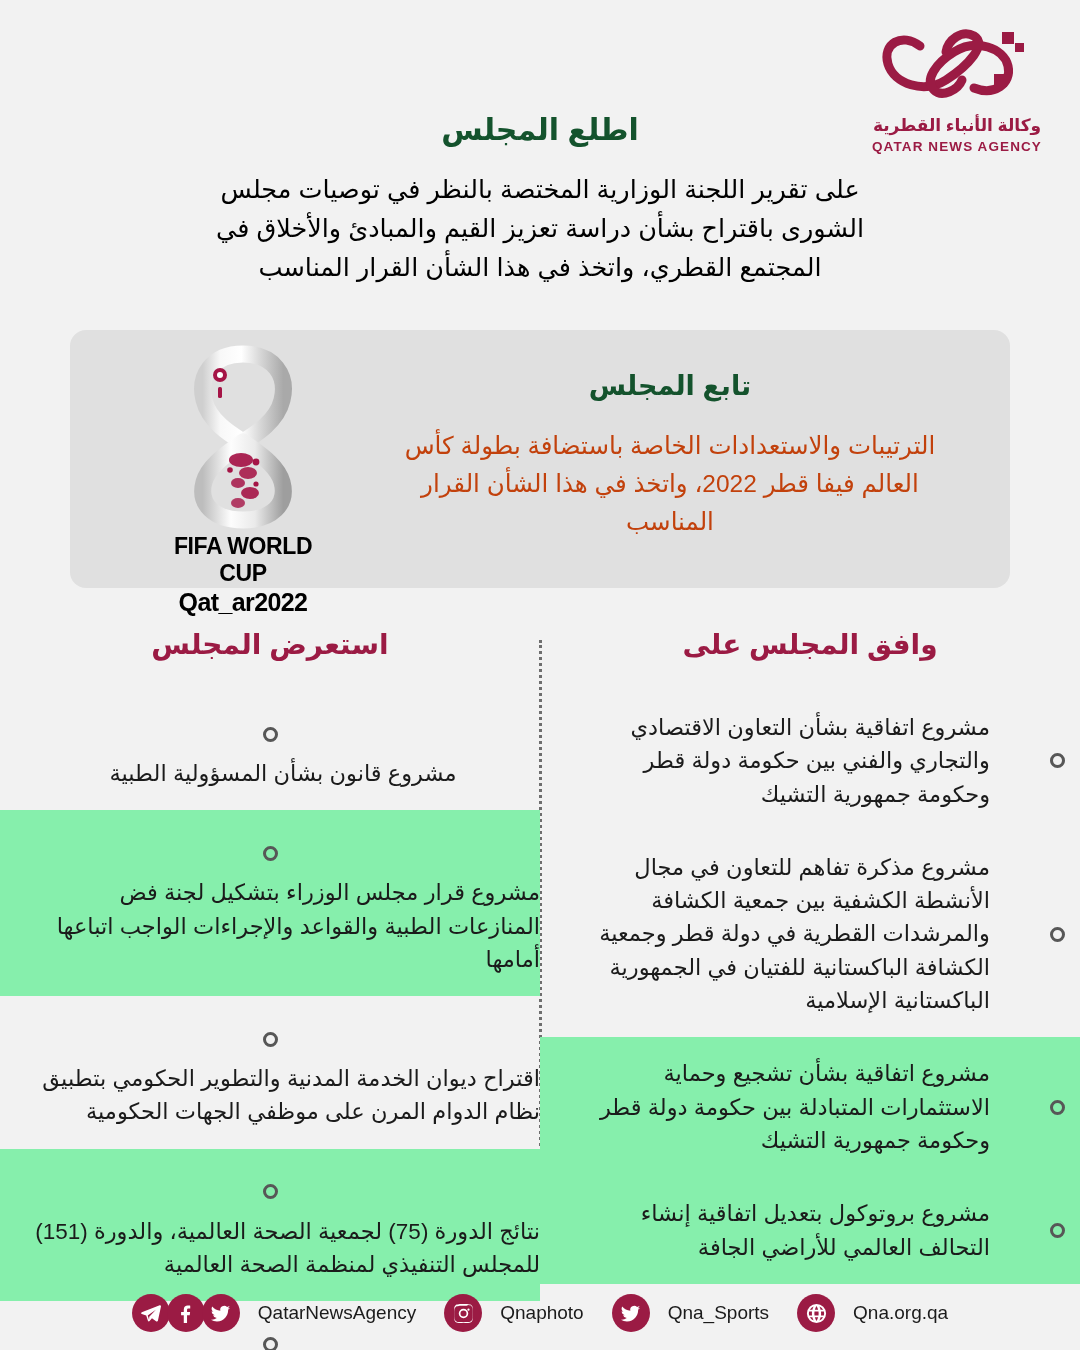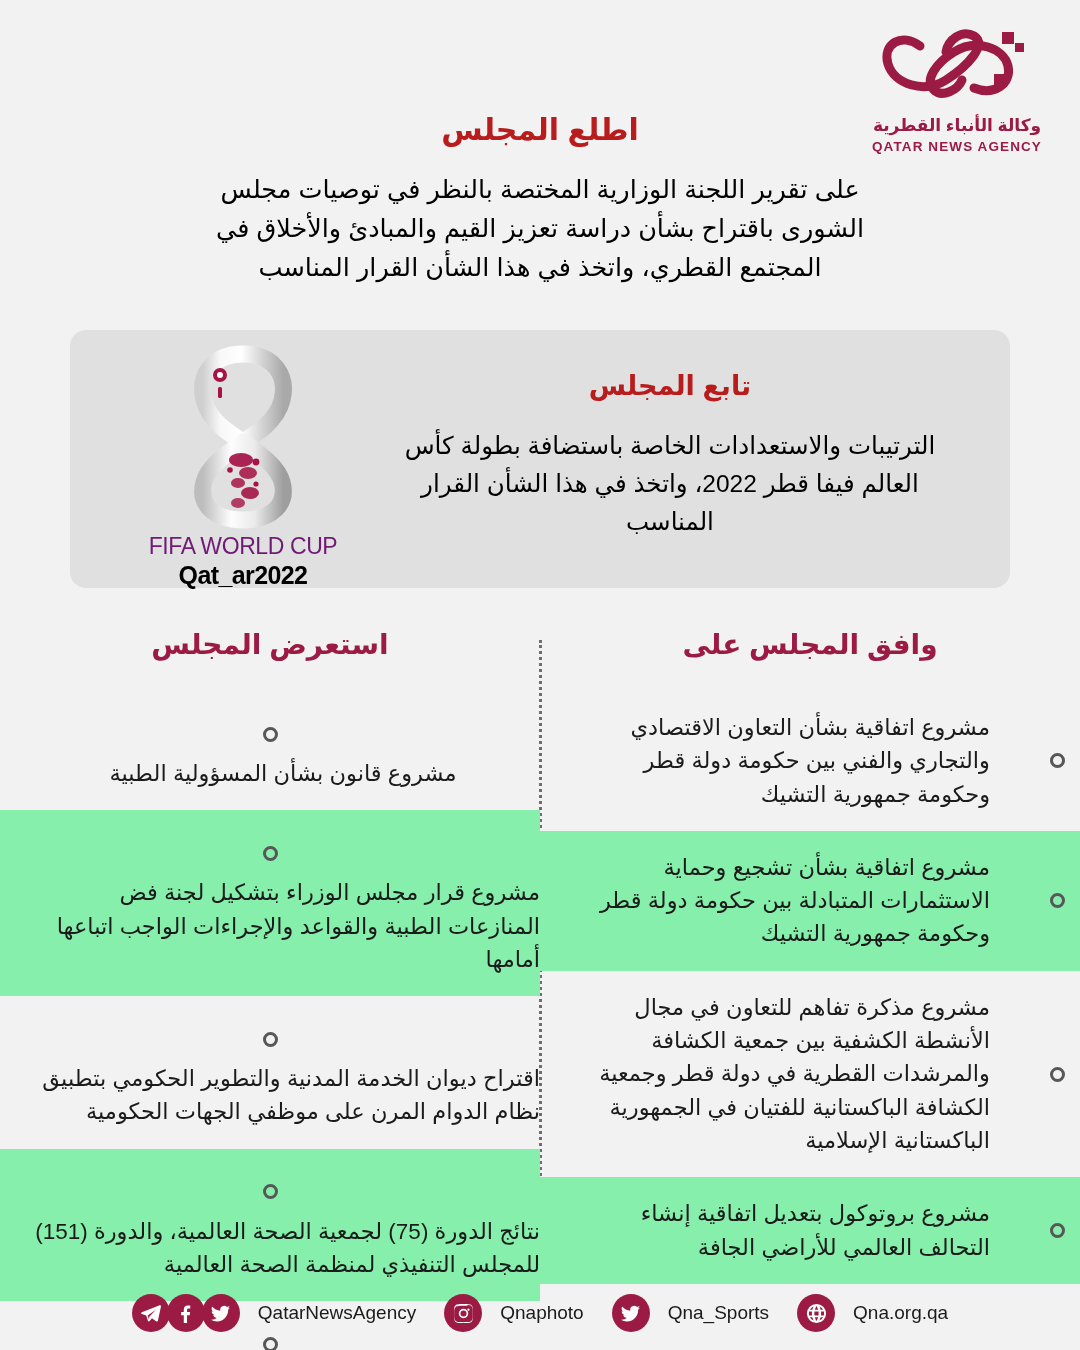--- a/index.html
+++ b/index.html
@@ -42,21 +42,21 @@
   
   .top-block {
     position: absolute;
     top: 112px;
     left: 0;
     width: 1080px;
     text-align: center;
     direction: rtl;
   }
   .section-title {
-    color: #b91c1c;
+    color: #14532d;
     font-size: 30px;
     font-weight: bold;
     line-height: 1.2;
   }
   .top-body {
     margin-top: 22px;
     font-size: 25.5px;
     line-height: 1.52;
     color: #000000;
     padding: 0 190px;
@@ -78,34 +78,34 @@
     top: 40px;
     right: 40px;
     width: 600px;
     text-align: center;
   }
   .fifa-card .section-title { font-size: 27px; }
   .fifa-body {
     margin-top: 25px;
     font-size: 24.5px;
     line-height: 1.55;
-    color: #000000;
+    color: #c2410c;
     padding: 0 28px;
   }
   .fifa-emblem {
     position: absolute;
     top: 12px;
     left: 78px;
     width: 190px;
     text-align: center;
   }
   .emblem-svg { width: 150px; height: 190px; display: block; margin: 0 auto; }
   .fifa-wc {
-    color: #701a75;
-    font-weight: normal;
+    color: #000000;
+    font-weight: bold;
     font-size: 23px;
     letter-spacing: -0.4px;
     direction: ltr;
     margin-top: 1px;
   }
   .fifa-qatar {
     color: #000000;
     font-weight: bold;
     font-size: 25px;
     letter-spacing: -0.6px;
@@ -285,31 +285,31 @@
 
   <div class="col col-right">
     <div class="col-head">وافق المجلس على</div>
 
     <div class="row">
       <span class="bullet">
           <i class="ring"></i>
         </span>
       <span class="row-text">مشروع اتفاقية بشأن التعاون الاقتصادي والتجاري والفني بين حكومة دولة قطر وحكومة جمهورية التشيك</span>
     </div>
+    <div class="row">
+      <span class="bullet">
+          <i class="ring"></i>
+        </span>
+      <span class="row-text">مشروع مذكرة تفاهم للتعاون في مجال الأنشطة الكشفية بين جمعية الكشافة والمرشدات القطرية في دولة قطر وجمعية الكشافة الباكستانية للفتيان في الجمهورية الباكستانية الإسلامية</span>
+    </div>
     <div class="row shaded">
       <span class="bullet">
           <i class="ring"></i>
         </span>
       <span class="row-text">مشروع اتفاقية بشأن تشجيع وحماية الاستثمارات المتبادلة بين حكومة دولة قطر وحكومة جمهورية التشيك</span>
-    </div>
-    <div class="row">
-      <span class="bullet">
-          <i class="ring"></i>
-        </span>
-      <span class="row-text">مشروع مذكرة تفاهم للتعاون في مجال الأنشطة الكشفية بين جمعية الكشافة والمرشدات القطرية في دولة قطر وجمعية الكشافة الباكستانية للفتيان في الجمهورية الباكستانية الإسلامية</span>
     </div>
     <div class="row shaded">
       <span class="bullet">
           <i class="ring"></i>
         </span>
       <span class="row-text">مشروع بروتوكول بتعديل اتفاقية إنشاء التحالف العالمي للأراضي الجافة</span>
     </div>
   </div>
 
   <div class="col col-left">

